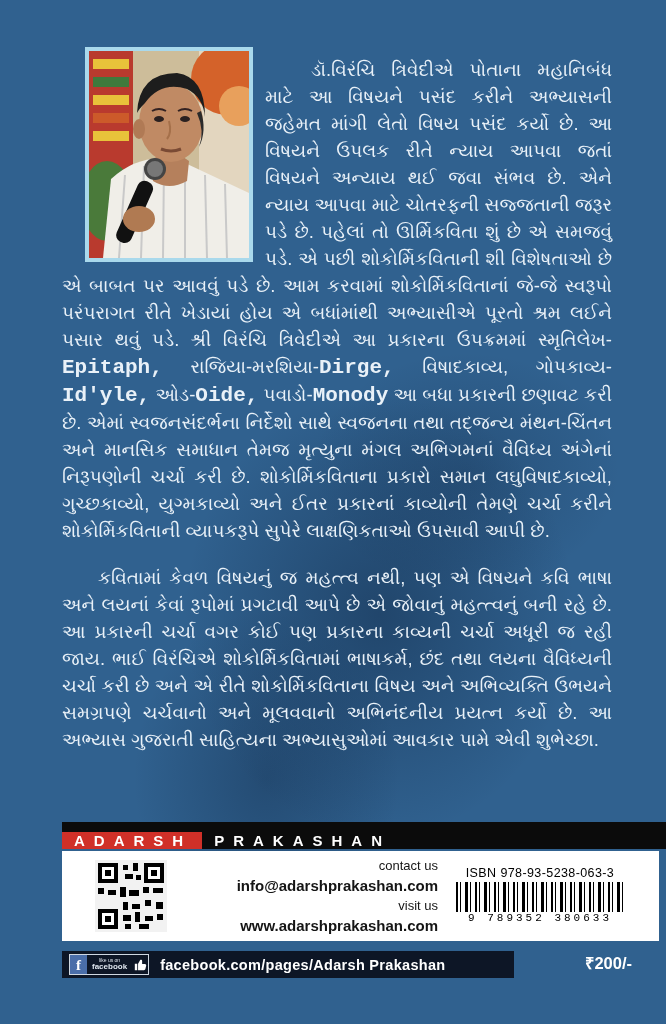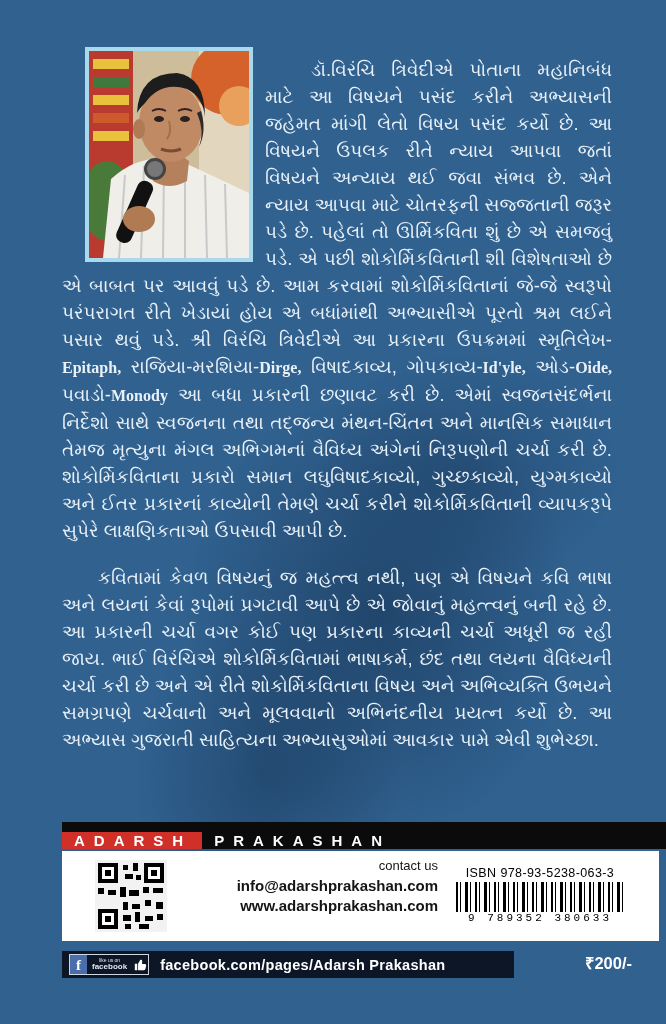--- a/index.html
+++ b/index.html
@@ -10,21 +10,21 @@
     radial-gradient(ellipse 190px 240px at 40% 76%, rgba(8,25,50,.30), rgba(8,25,50,0) 70%),
     radial-gradient(ellipse 220px 170px at 70% 46%, rgba(8,25,50,.22), rgba(8,25,50,0) 70%);}
   .photo{position:absolute;left:85px;top:47px;width:160px;height:207px;
     border:4px solid #a9d9ec;background:#d8c9a8;}
   .photo svg{display:block;}
   .textcol{position:absolute;left:62px;top:56px;width:550px;color:#e9f1f8;
     font-size:18.5px;line-height:27px;text-align:justify;}
   .photo-spacer{float:left;width:203px;height:214px;}
   .para1{margin:0;text-indent:46px;}
   .para2{margin:20px 0 0 0;text-indent:36px;}
-  .run-bold{font-weight:bold;font-family:Liberation Serif, serif;font-size:16px;}
+  .run-bold{font-weight:bold;font-family:Liberation Mono, monospace;font-size:21px;}
   .signature{position:absolute;top:779px;right:18px;color:#efe165;
     font-weight:bold;font-size:19px;}
   .pubbar{position:absolute;left:62px;top:822px;width:651px;height:27px;
     background:#0b0b0b;display:flex;align-items:flex-end;}
   .pub-red{background:#d03028;color:#fff;display:flex;align-items:center;
     padding:0 10px 0 12px;letter-spacing:9px;font-size:15px;font-weight:bold;}
   .pub-black{color:#fff;display:flex;align-items:center;padding-left:12px;
     letter-spacing:9px;font-size:15px;font-weight:bold;}
   .contact-panel{position:absolute;left:62px;top:851px;width:597px;height:90px;
     background:#ffffff;}
@@ -140,20 +140,21 @@
           <rect x="40" y="52" width="5" height="10" fill="#000"></rect>
         <rect x="50" y="56" width="8" height="5" fill="#000"></rect>
           <rect x="62" y="54" width="6" height="6" fill="#000"></rect>
         <rect x="30" y="64" width="6" height="5" fill="#000"></rect>
           <rect x="44" y="64" width="10" height="5" fill="#000"></rect>
       </svg>
     </div>
     <div class="contact-lines">
       <div>contact us</div>
       <div class="bold">info@adarshprakashan.com</div>
+      <div>visit us</div>
       <div class="bold">www.adarshprakashan.com</div>
     </div>
     <div class="isbn-box">
       <div class="isbn-label">ISBN 978-93-5238-063-3</div>
       <div class="barcode"></div>
       <div class="isbn-digits">9 789352 380633</div>
     </div>
   </div>
 
   <div class="fb-bar">

